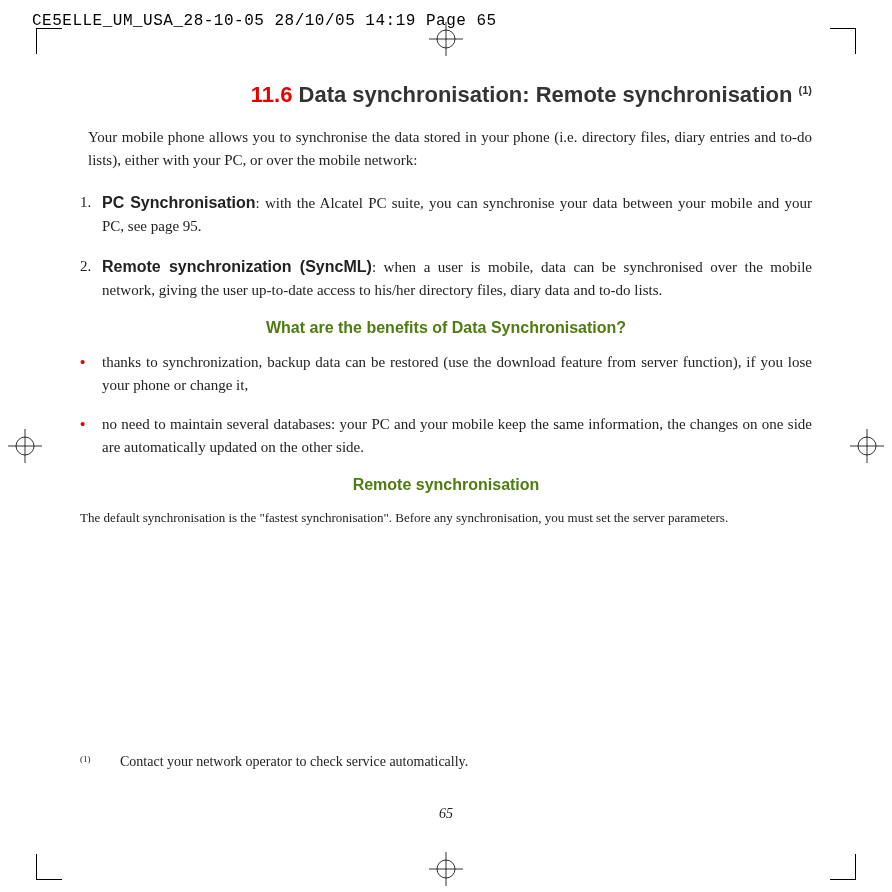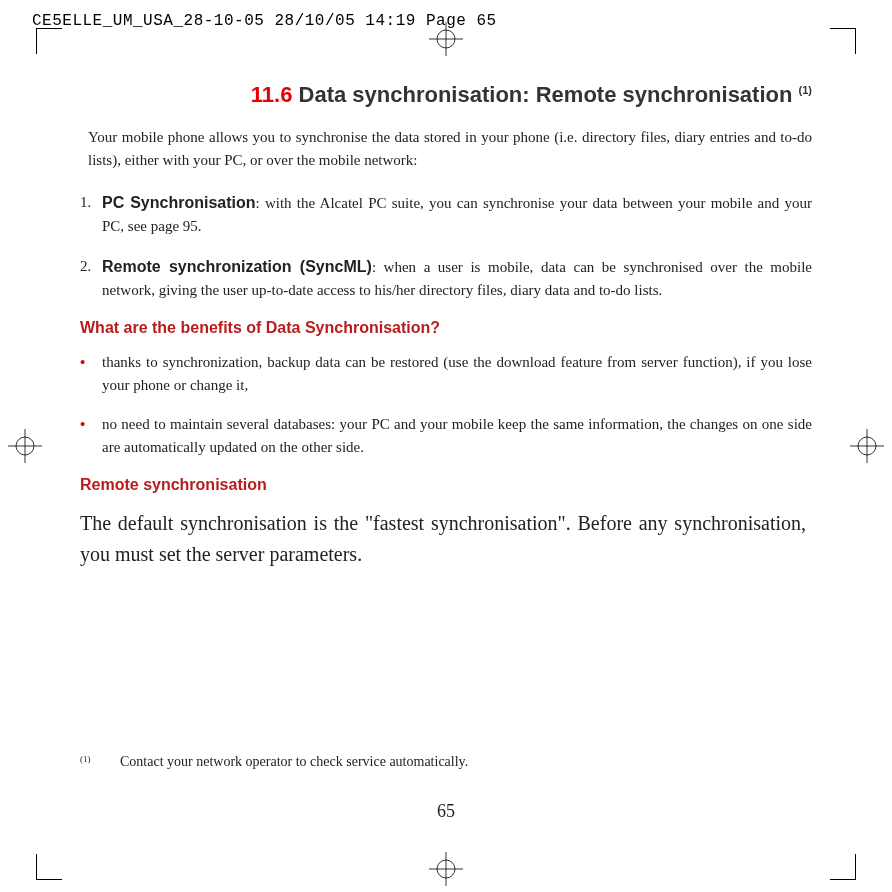--- a/index.html
+++ b/index.html
@@ -104,21 +104,22 @@
     .num-item .lead {
       font-family: Arial, Helvetica, sans-serif;
       font-weight: bold;
       font-size: 16px;
     }
     .subhead {
       font-family: Arial, Helvetica, sans-serif;
       font-weight: bold;
       font-size: 16px;
       margin: 6px 0 14px 0;
-      color: #b91c1c;
+      color: #4d7c0f;
+      text-align: center;
     }
     .bullets {
       margin: 0 0 14px 0;
       padding: 0;
     }
     .bullet {
       display: flex;
       margin-bottom: 16px;
       font-size: 15px;
       line-height: 1.55;
@@ -128,21 +129,21 @@
     .bullet .dot {
       width: 22px;
       flex-shrink: 0;
       color: #e60000;
       font-weight: bold;
     }
     .bullet .txt {
       flex: 1;
     }
     .para {
-      font-size: 20px;
+      font-size: 13px;
       line-height: 1.55;
       margin: 0 6px 14px 0;
       color: #222;
       text-align: justify;
     }
     .footnote {
       position: absolute;
       bottom: 82px;
       left: 0;
       right: 0;
@@ -159,22 +160,23 @@
     }
     .footnote .fn-txt {
       flex: 1;
     }
     .page-num {
       position: absolute;
       bottom: 30px;
       left: 0;
       right: 0;
       text-align: center;
-      font-size: 18px;
-      color: #222;
+      font-size: 14px;
+      color: #222;
+      font-style: italic;
     }
   </style>
 </head>
 <body>
 
 <div class="header-line">CE5ELLE_UM_USA_28-10-05  28/10/05  14:19  Page 65</div>
 
 <div class="crop-corner crop-tl"></div>
 <div class="crop-corner crop-tr"></div>
 <div class="crop-corner crop-bl"></div>

